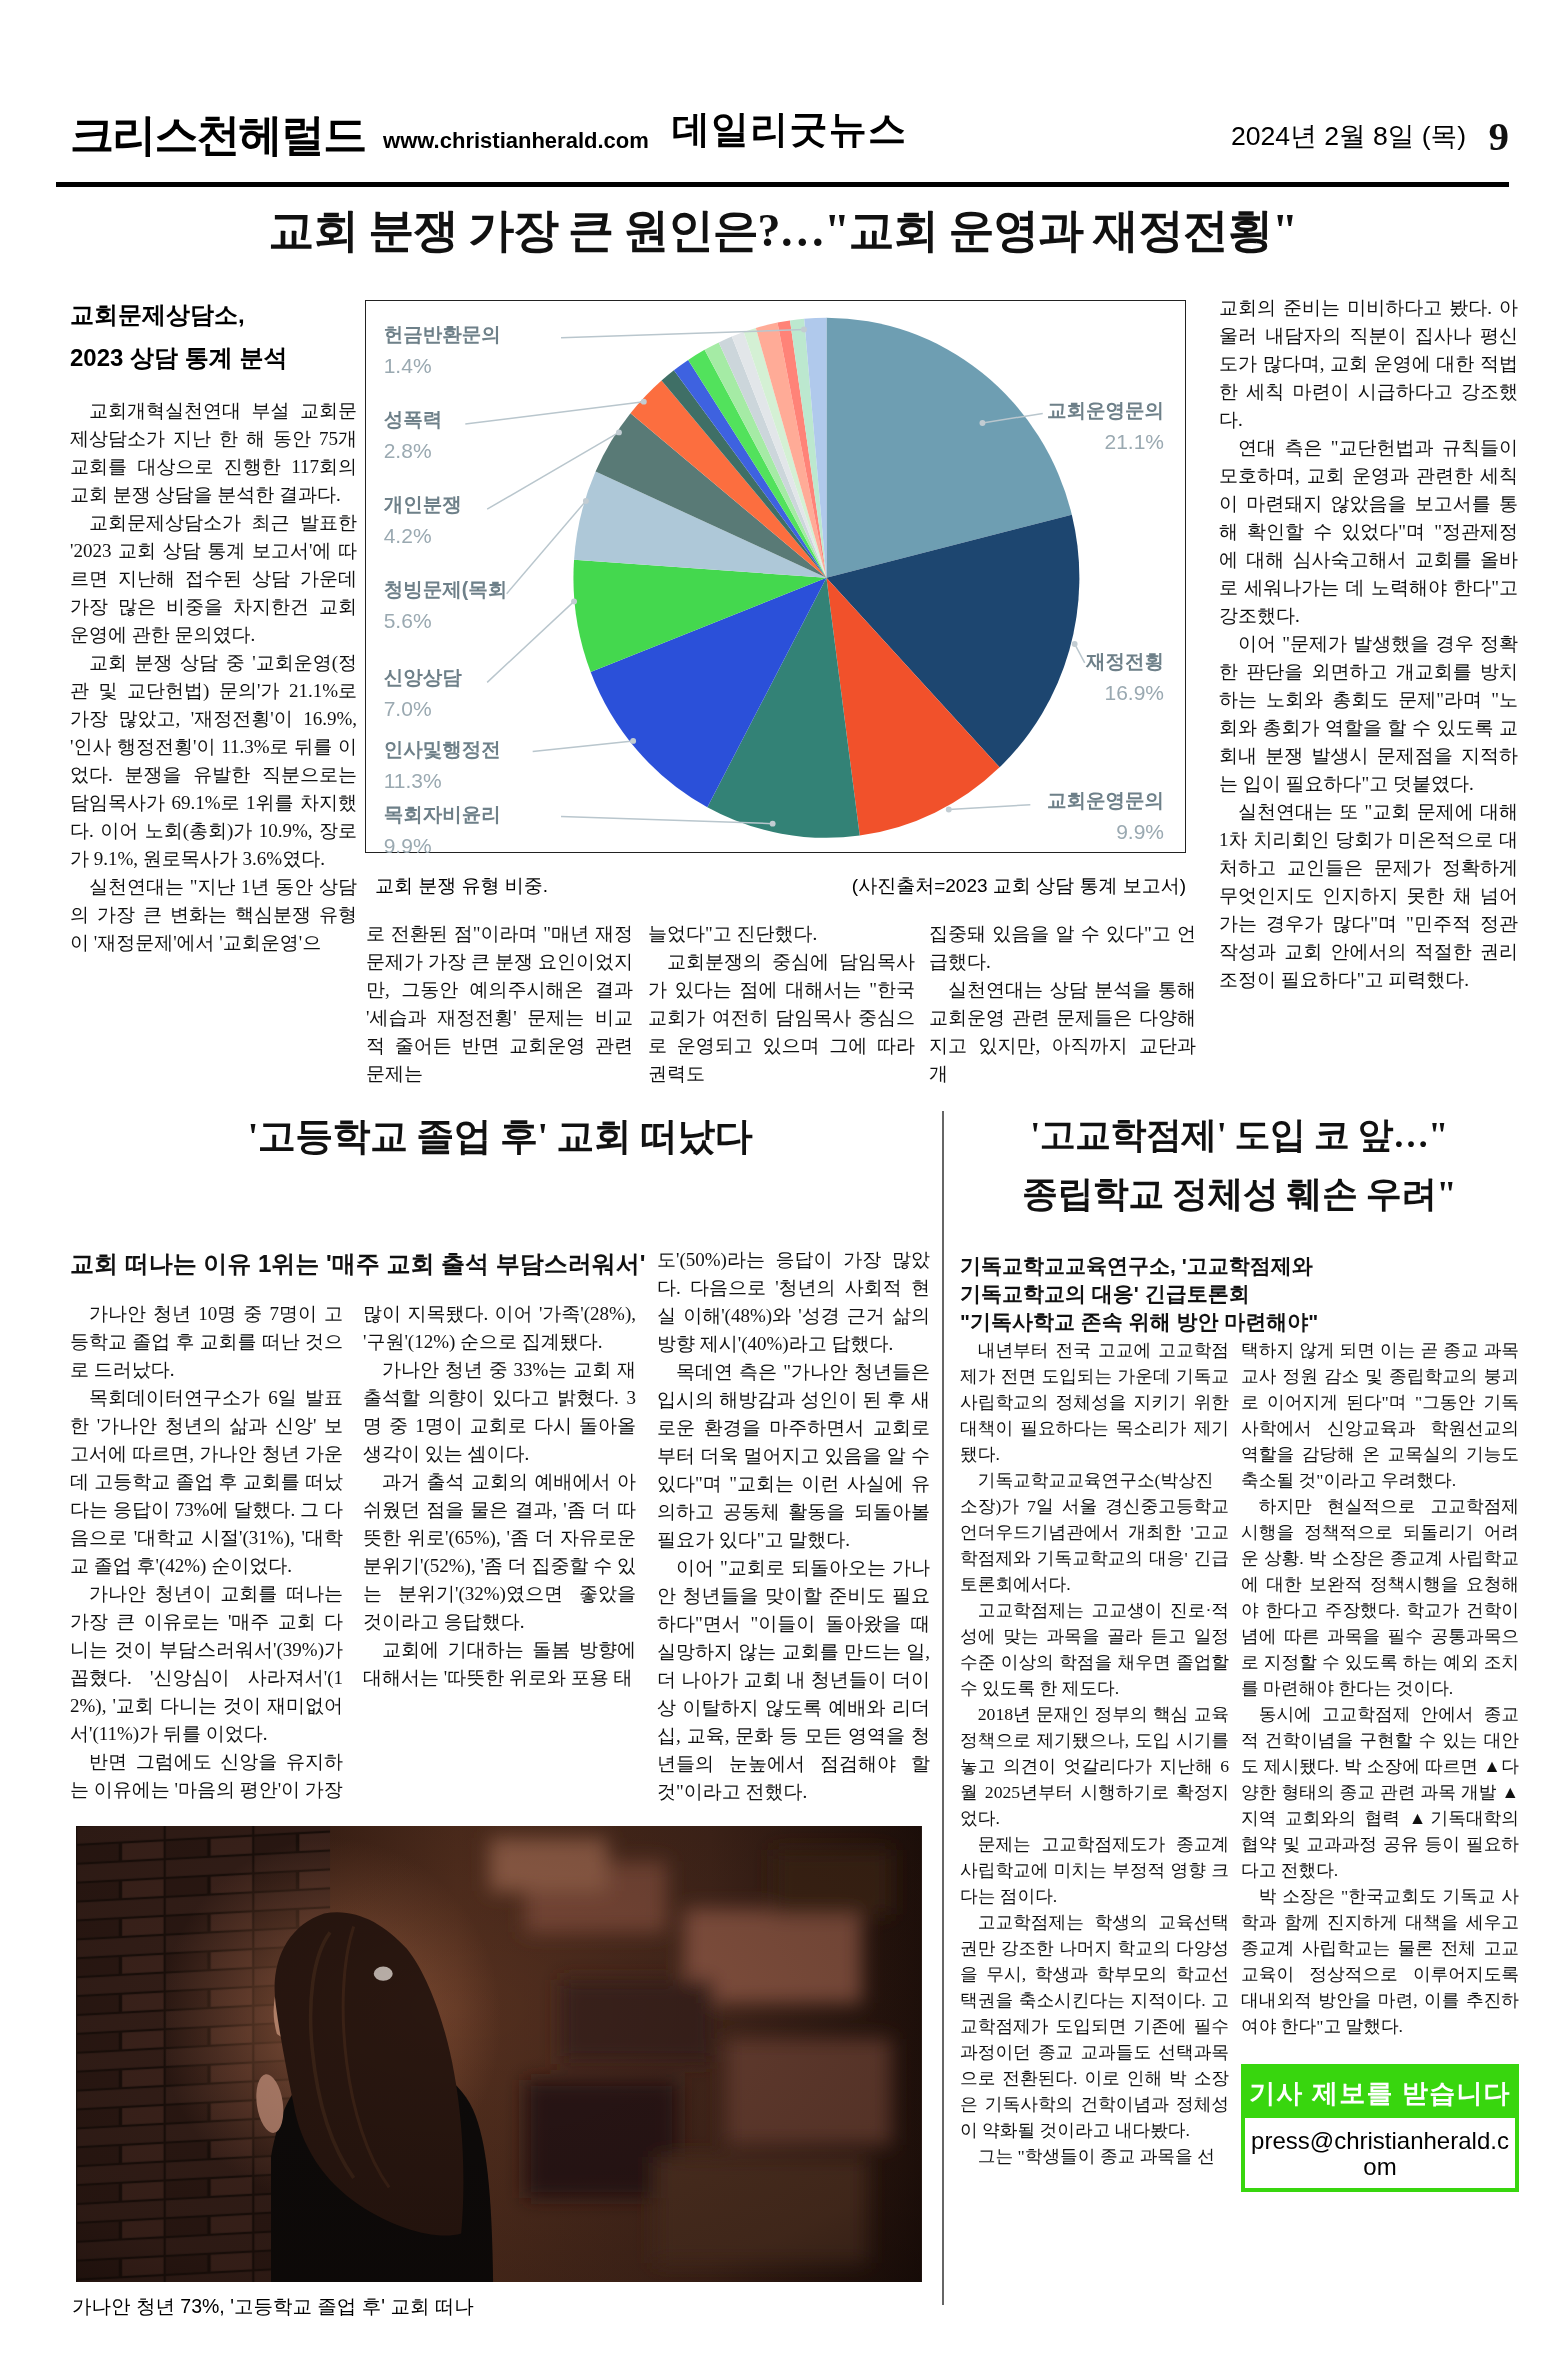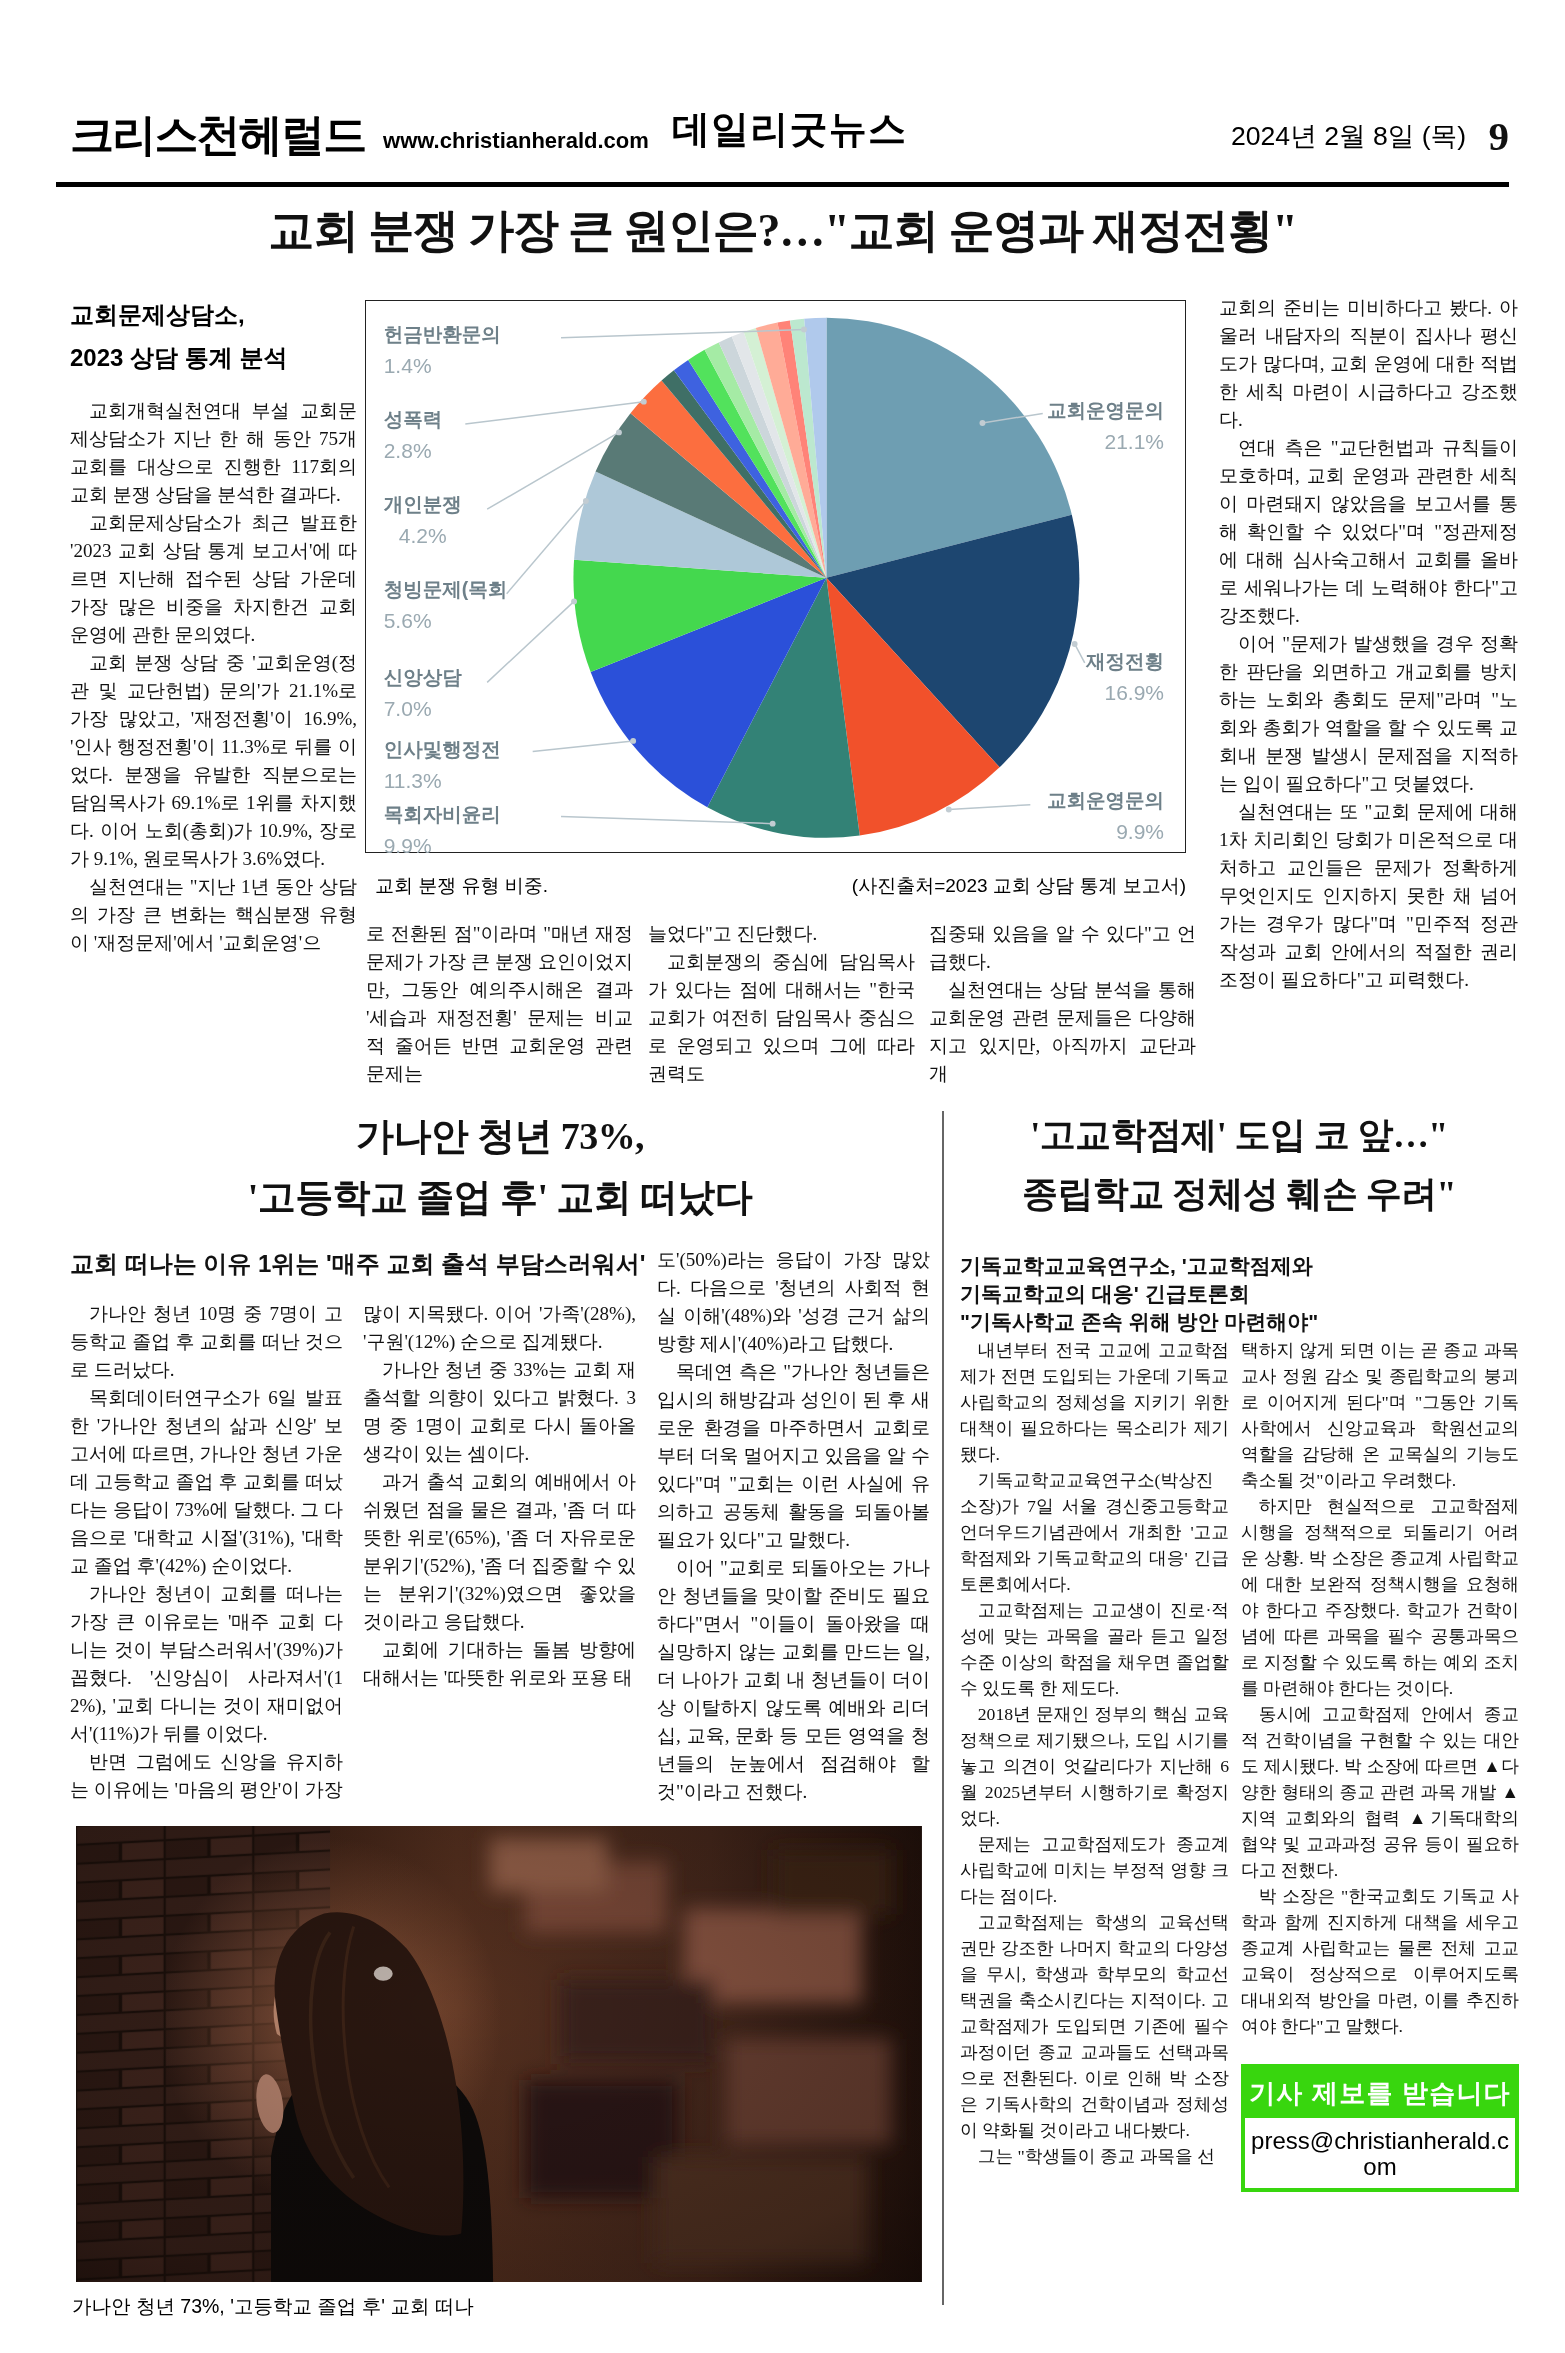--- a/index.html
+++ b/index.html
@@ -157,21 +157,21 @@
       </svg>
     <div class="pie-labels" id="pie-labels">
         <div class="pl" style="top: 20px; left: 17.7px;">
           <div class="pl-name">헌금반환문의</div>
           <div class="pl-pct">1.4%</div>
         </div>
         <div class="pl" style="top: 105px; left: 17.7px;">
           <div class="pl-name">성폭력</div>
           <div class="pl-pct">2.8%</div>
         </div>
-        <div class="pl" style="top: 190px; left: 17.7px; text-align: center;">
+        <div class="pl" style="top: 190px; left: 17.7px;">
           <div class="pl-name">개인분쟁</div>
           <div class="pl-pct">4.2%</div>
         </div>
         <div class="pl" style="top: 275px; left: 17.7px;">
           <div class="pl-name">청빙문제(목회</div>
           <div class="pl-pct">5.6%</div>
         </div>
         <div class="pl" style="top: 363px; left: 17.7px;">
           <div class="pl-name">신앙상담</div>
           <div class="pl-pct">7.0%</div>
@@ -217,21 +217,20 @@
   <div class="col a1-right a1-body cont">
       <p>교회의 준비는 미비하다고 봤다. 아울러 내담자의 직분이 집사나 평신도가 많다며, 교회 운영에 대한 적법한 세칙 마련이 시급하다고 강조했다.</p>
       <p>연대 측은 "교단헌법과 규칙들이 모호하며, 교회 운영과 관련한 세칙이 마련돼지 않았음을 보고서를 통해 확인할 수 있었다"며 "정관제정에 대해 심사숙고해서 교회를 올바로 세워나가는 데 노력해야 한다"고 강조했다.</p>
       <p>이어 "문제가 발생했을 경우 정확한 판단을 외면하고 개교회를 방치하는 노회와 총회도 문제"라며 "노회와 총회가 역할을 할 수 있도록 교회내 분쟁 발생시 문제점을 지적하는 입이 필요하다"고 덧붙였다.</p>
       <p>실천연대는 또 "교회 문제에 대해 1차 치리회인 당회가 미온적으로 대처하고 교인들은 문제가 정확하게 무엇인지도 인지하지 못한 채 넘어가는 경우가 많다"며 "민주적 정관 작성과 교회 안에서의 적절한 권리 조정이 필요하다"고 피력했다.</p>
     </div>
 
   <div class="v-divider"></div>
 
   <div class="a2-headline">
-    <div>가나안 청년 73%,</div>
     <div>'고등학교 졸업 후' 교회 떠났다</div>
   </div>
   <div class="a2-subhead">교회 떠나는 이유 1위는 '매주 교회 출석 부담스러워서'</div>
   <div class="col a2-col1 a2-body">
       <p>가나안 청년 10명 중 7명이 고등학교 졸업 후 교회를 떠난 것으로 드러났다.</p>
       <p>목회데이터연구소가 6일 발표한 '가나안 청년의 삶과 신앙' 보고서에 따르면, 가나안 청년 가운데 고등학교 졸업 후 교회를 떠났다는 응답이 73%에 달했다. 그 다음으로 '대학교 시절'(31%), '대학교 졸업 후'(42%) 순이었다.</p>
       <p>가나안 청년이 교회를 떠나는 가장 큰 이유로는 '매주 교회 다니는 것이 부담스러워서'(39%)가 꼽혔다. '신앙심이 사라져서'(12%), '교회 다니는 것이 재미없어서'(11%)가 뒤를 이었다.</p>
       <p>반면 그럼에도 신앙을 유지하는 이유에는 '마음의 평안'이 가장</p>
     </div>
   <div class="col a2-col2 a2-body cont">

